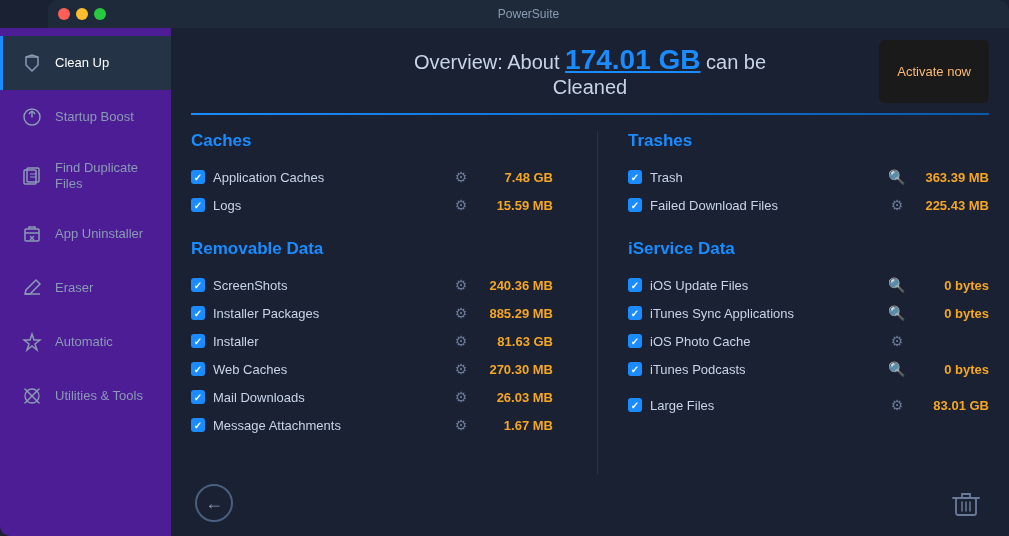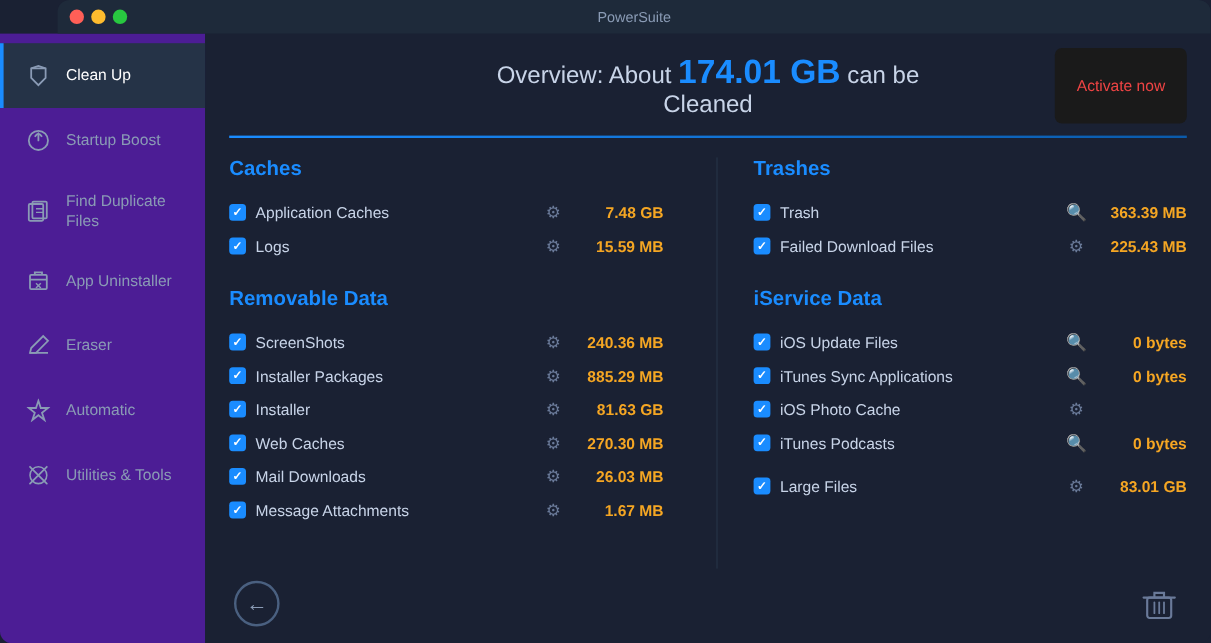--- a/index.html
+++ b/index.html
@@ -108,24 +108,25 @@
       flex: 2;
       text-align: center;
       color: #c8d4e8;
       font-size: 20px;
       font-weight: 400;
     }
     .overview-size {
       color: #1a8cff;
       font-size: 28px;
       font-weight: 700;
+      text-decoration: underline;
     }
     .activate-btn {
       background: #1a1a1a;
-      color: #ef4444;
+      color: #fdba74;
       border: none;
       padding: 24px 18px;
       border-radius: 6px;
       font-size: 13px;
       cursor: pointer;
       white-space: nowrap;
       flex-shrink: 0;
     }
 
     

